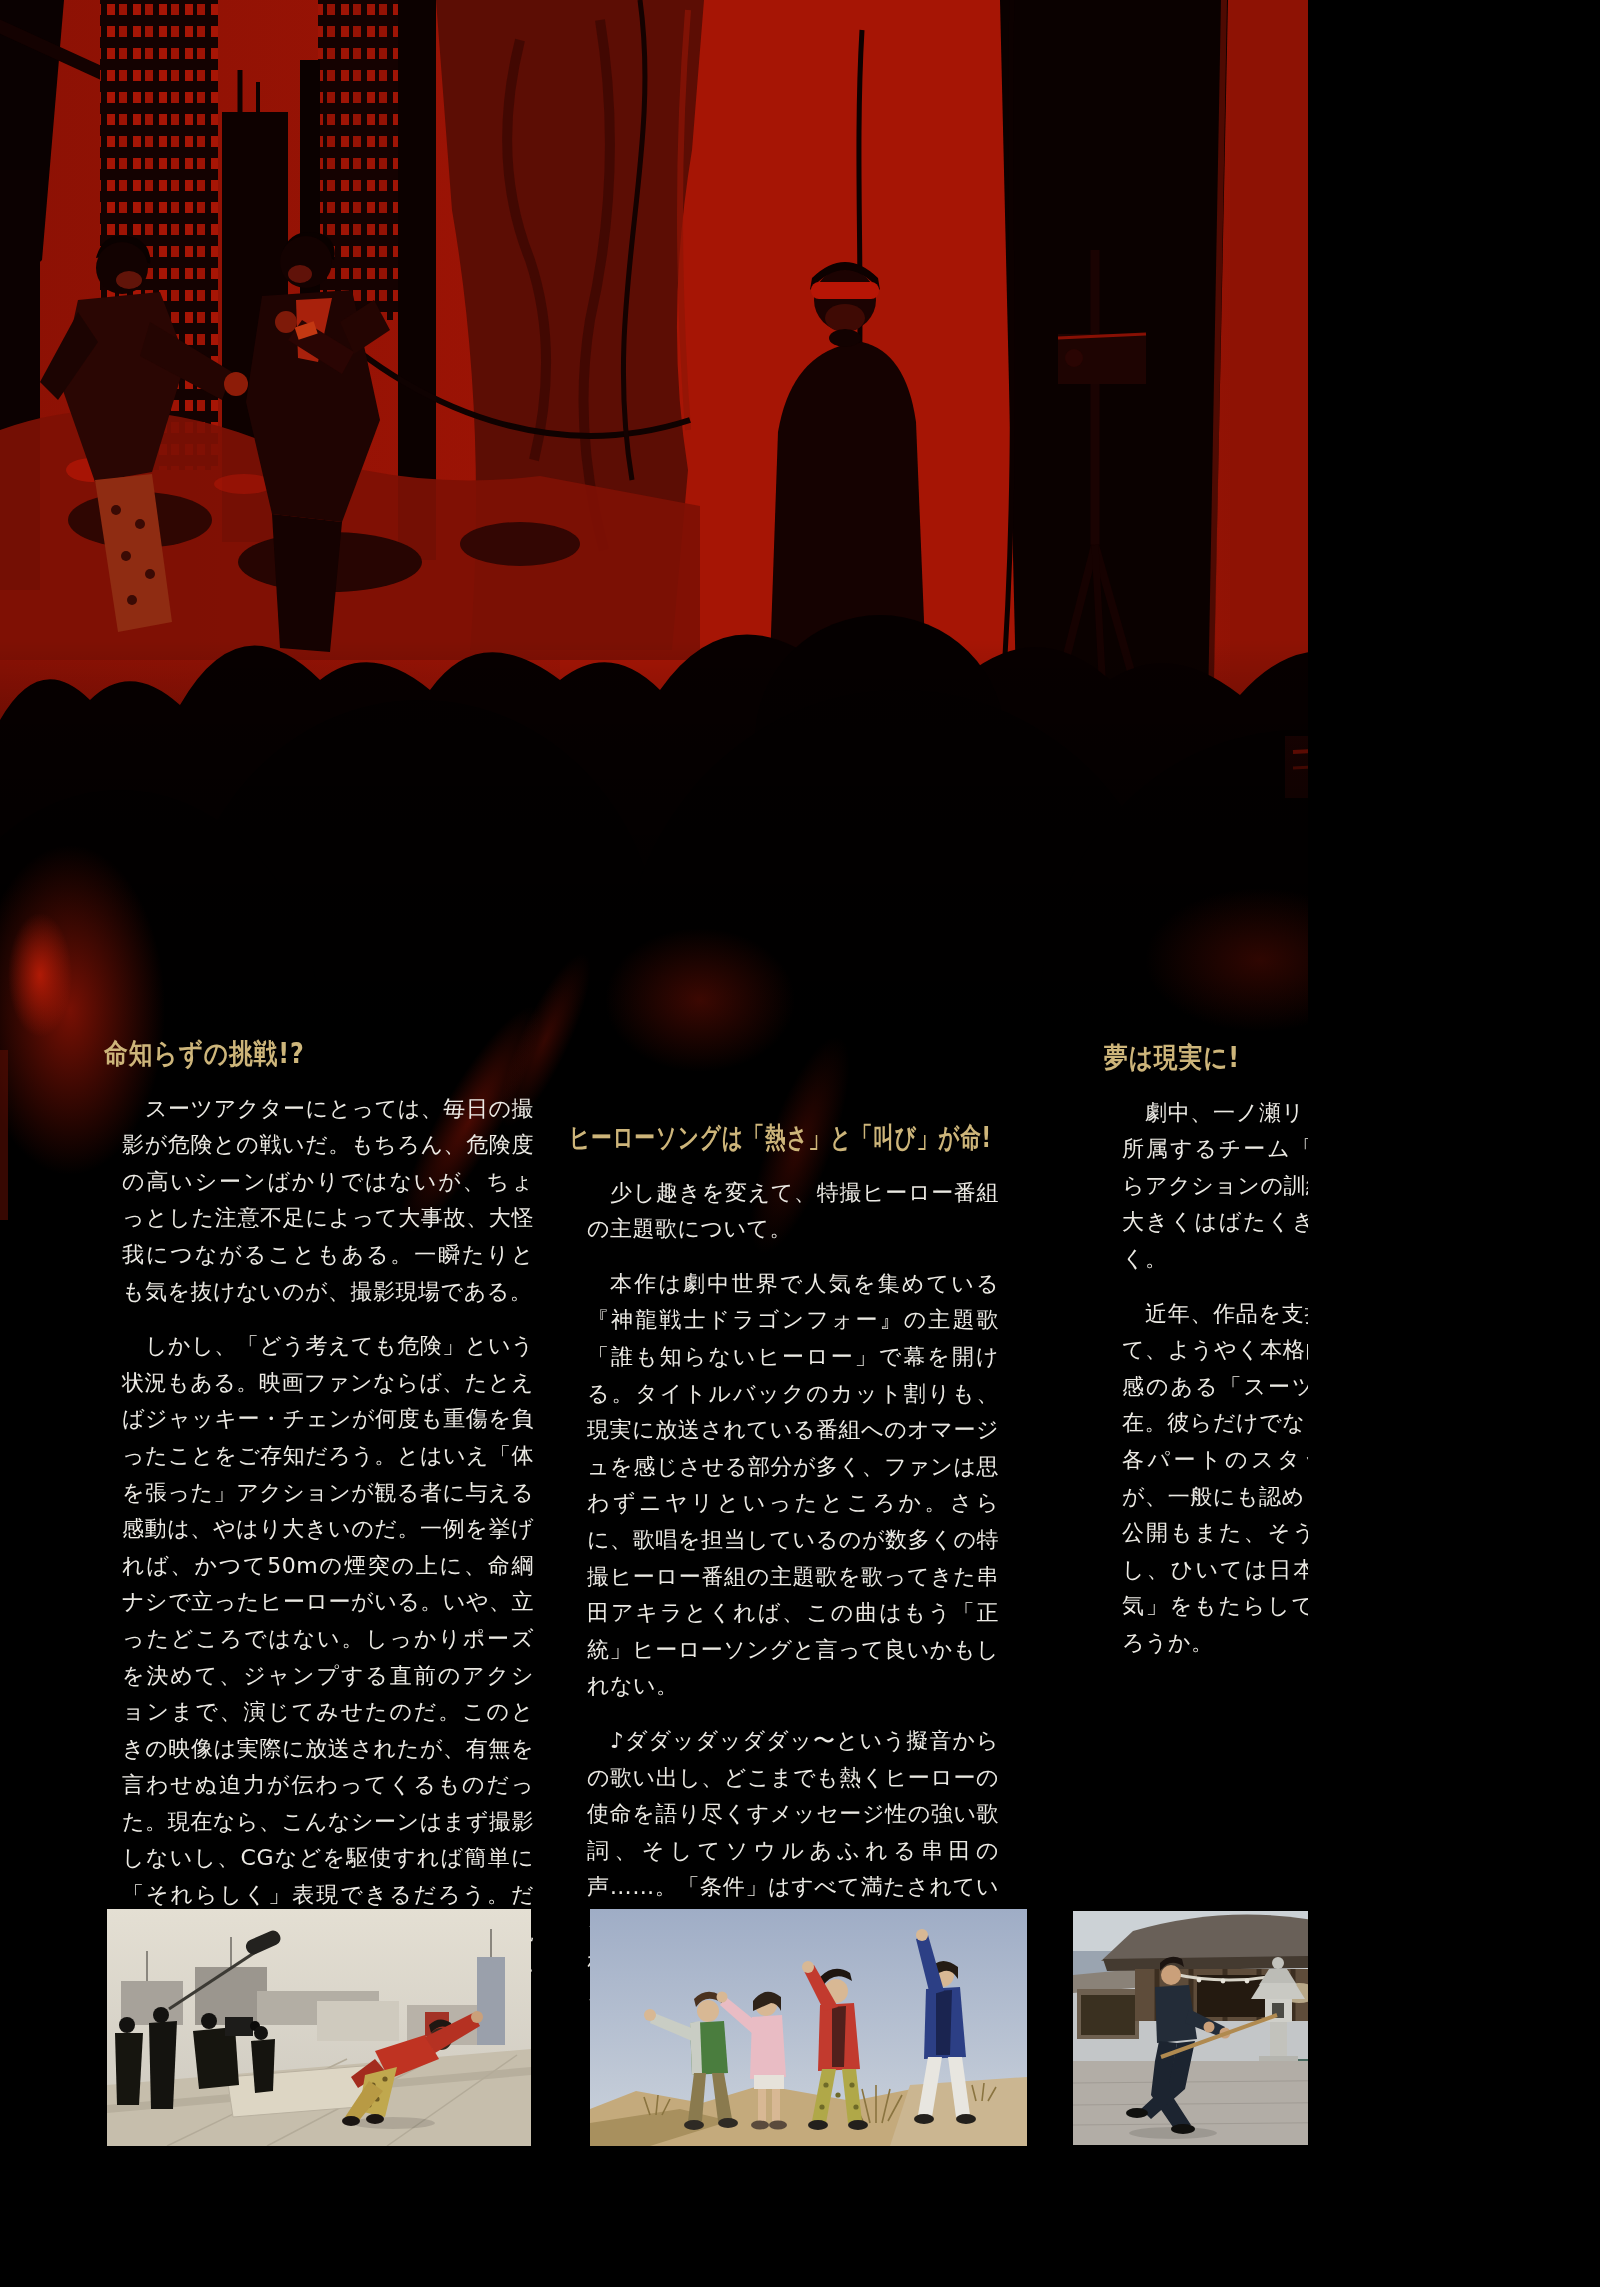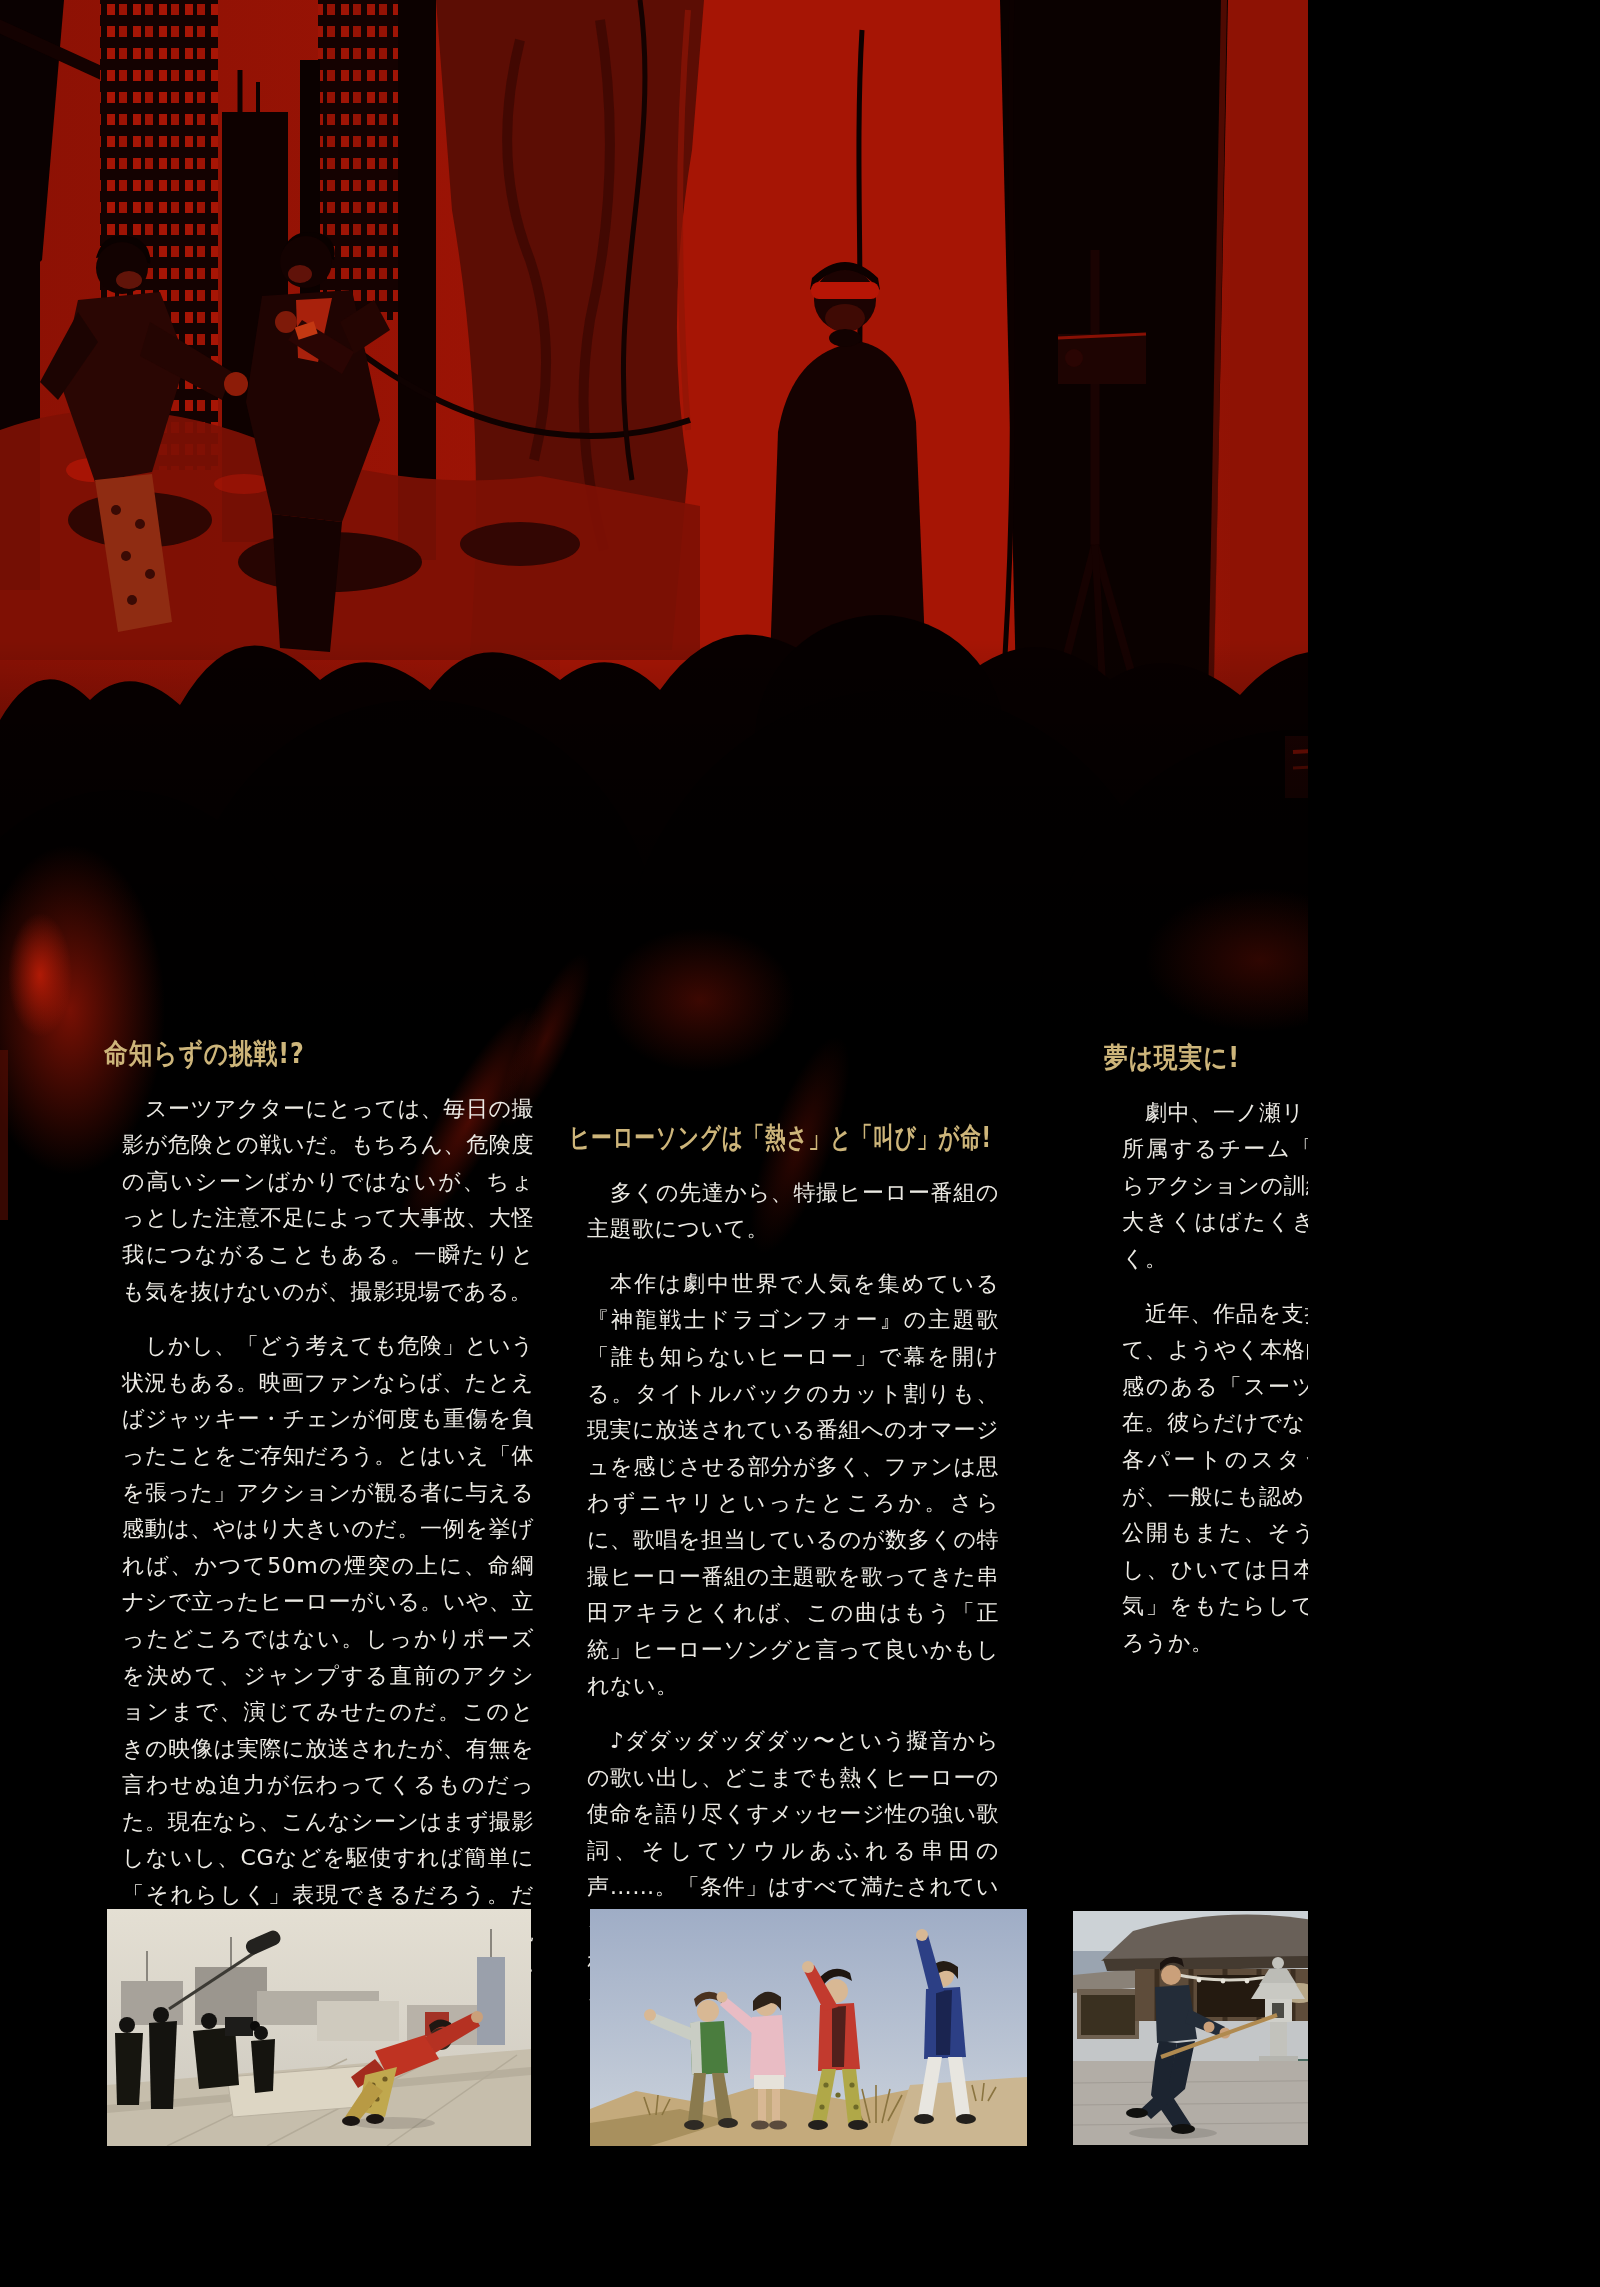--- a/index.html
+++ b/index.html
@@ -185,21 +185,21 @@
   </div>
 
   <section class="col" id="col1">
     <h2>命知らずの挑戦!?</h2>
     <p>スーツアクターにとっては、毎日の撮影が危険との戦いだ。もちろん、危険度の高いシーンばかりではないが、ちょっとした注意不足によって大事故、大怪我につながることもある。一瞬たりとも気を抜けないのが、撮影現場である。</p>
     <p>しかし、「どう考えても危険」という状況もある。映画ファンならば、たとえばジャッキー・チェンが何度も重傷を負ったことをご存知だろう。とはいえ「体を張った」アクションが観る者に与える感動は、やはり大きいのだ。一例を挙げれば、かつて50mの煙突の上に、命綱ナシで立ったヒーローがいる。いや、立ったどころではない。しっかりポーズを決めて、ジャンプする直前のアクションまで、演じてみせたのだ。このときの映像は実際に放送されたが、有無を言わせぬ迫力が伝わってくるものだった。現在なら、こんなシーンはまず撮影しないし、CGなどを駆使すれば簡単に「それらしく」表現できるだろう。だが、だからこそ、こういった映像は伝説として、ファンの間で語り継がれているのだ。</p>
   </section>
 
   <section class="col" id="col2">
     <h2>ヒーローソングは「熱さ」と「叫び」が命!</h2>
-    <p>多くの先達から、特撮ヒーロー番組の主題歌について。</p>
+    <p>少し趣きを変えて、特撮ヒーロー番組の主題歌について。</p>
     <p>本作は劇中世界で人気を集めている『神龍戦士ドラゴンフォー』の主題歌「誰も知らないヒーロー」で幕を開ける。タイトルバックのカット割りも、現実に放送されている番組へのオマージュを感じさせる部分が多く、ファンは思わずニヤリといったところか。さらに、歌唱を担当しているのが数多くの特撮ヒーロー番組の主題歌を歌ってきた串田アキラとくれば、この曲はもう「正統」ヒーローソングと言って良いかもしれない。</p>
     <p>♪ダダッダッダダッ〜という擬音からの歌い出し、どこまでも熱くヒーローの使命を語り尽くすメッセージ性の強い歌詞、そしてソウルあふれる串田の声……。「条件」はすべて満たされている。『ドラゴンフォー』が劇場公開され、特別ゲストに人気上昇中の若手俳優をキャスティングできたのも当然の成り行きだったのであろう。</p>
   </section>
 
   <section class="col" id="col3">
     <h2>夢は現実に!</h2>
     <p>劇中、一ノ瀬リョウは本城渉や、彼の所属するチーム「HAC」のメンバーからアクションの訓練を受け、俳優として大きくはばたくきっかけをつかんでいく。</p>
     <p>近年、作品を支持する層の拡大に伴って、ようやく本格的に脚光を浴び始めた感のある「スーツアクター」という存在。彼らだけでなく、特撮番組における各パートのスタッフのスキルの高さが、一般にも認められつつある。本作の公開もまた、そういった機運を後押しし、ひいては日本の映像界全体に「活気」をもたらしてくれるのではないだろうか。</p>
   </section>
 

